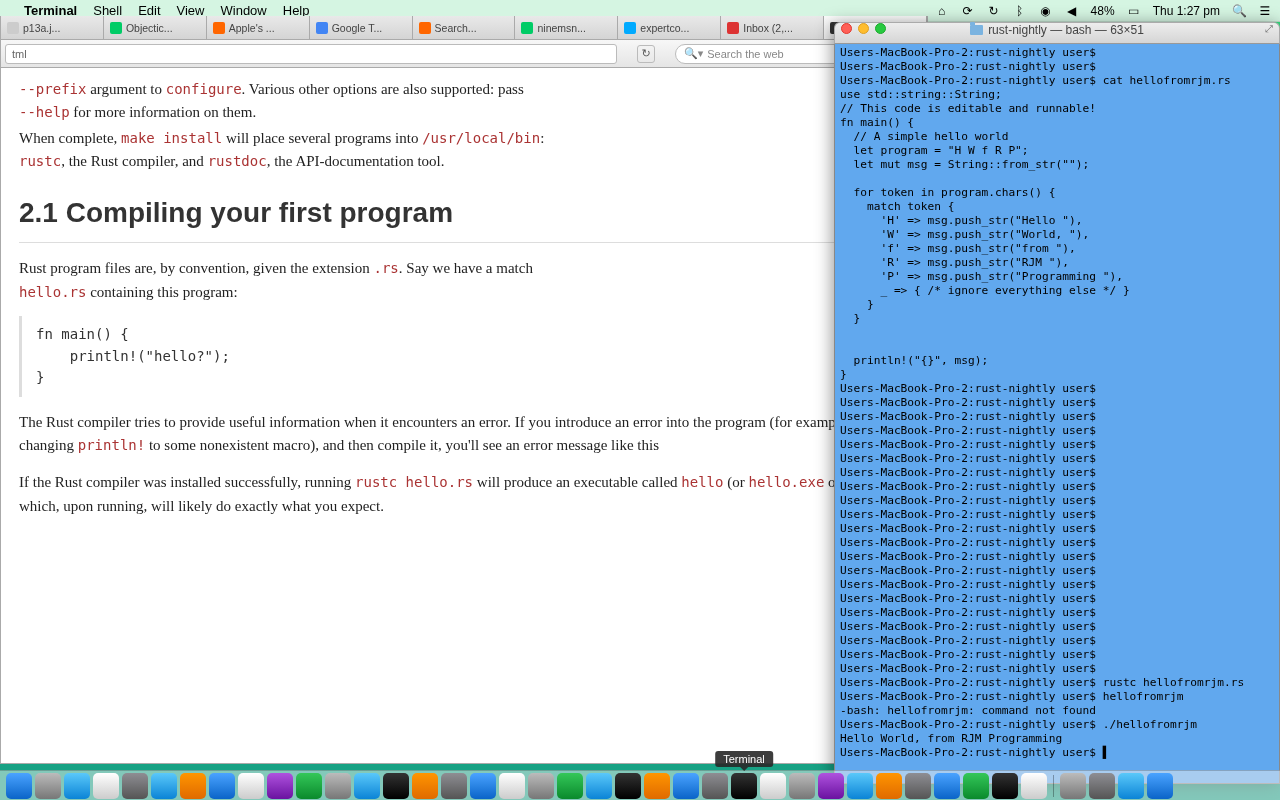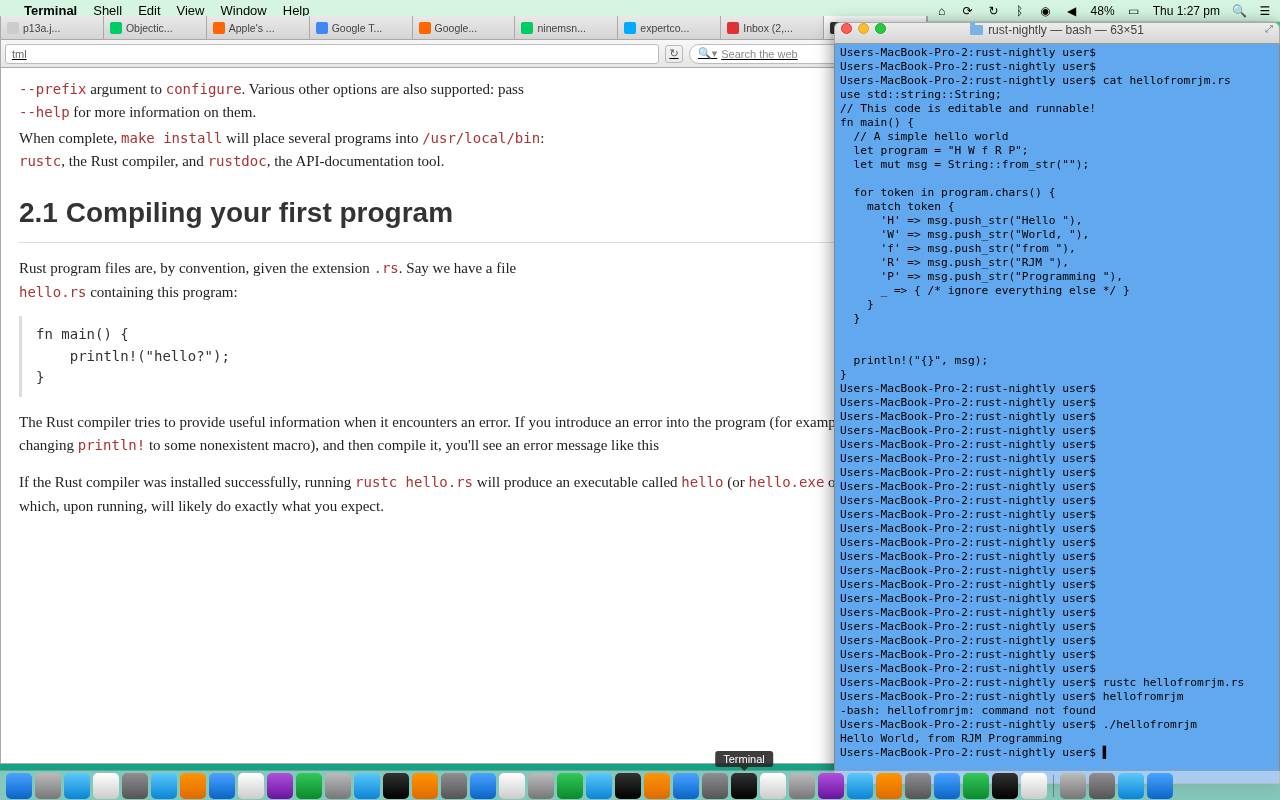--- a/index.html
+++ b/index.html
@@ -38,21 +38,21 @@
   flex: 1; border-right:1px solid #aaa; padding:0 6px;
   display:flex; align-items:center; gap:4px; overflow:hidden; white-space:nowrap;
   height:100%; cursor:pointer;
 }
 .tab.active { background: linear-gradient(#fcfcfc,#ececec); }
 .favicon { width:12px; height:12px; background:#ccc; border-radius:2px; flex:none;}
 .favicon.g{background:#4285f4}.favicon.o{background:#f60}.favicon.a{background:#0af}
 .favicon.r{background:#333}.favicon.n{background:#0c6}.favicon.m{background:#d33}
 .toolbar-row {
   height: 28px; background: linear-gradient(#f7f7f7,#e5e5e5);
-  border-bottom:1px solid #aaa; display:flex; align-items:center; padding:8px 4px; gap:6px;text-decoration:underline;
+  border-bottom:1px solid #aaa; display:flex; align-items:center; padding:8px 4px; gap:20px;
 }
 .urlbox{flex:1;height:20px;border:1px solid #bbb;border-radius:3px;background:#fff;
   font-size:11px;padding:0 6px;color:#666;display:flex;align-items:center;}
 .searchbox{width:210px;height:20px;border:1px solid #bbb;border-radius:10px;
   background:#fff;font-size:11px;padding:0 8px;color:#888;display:flex;align-items:center;gap:4px;}
 .reload{width:18px;height:18px;border:1px solid #bbb;border-radius:3px;
   display:flex;align-items:center;justify-content:center;font-size:11px;color:#555;}
 
 .page{
   flex:1; overflow:hidden; padding: 10px 18px;
@@ -176,21 +176,21 @@
     <div class="tab">
         <span class="favicon o"></span>
         <span>Apple's ...</span>
       </div>
     <div class="tab">
         <span class="favicon g"></span>
         <span>Google T...</span>
       </div>
     <div class="tab">
         <span class="favicon o"></span>
-        <span>Google...</span>
+        <span>Search...</span>
       </div>
     <div class="tab">
         <span class="favicon n"></span>
         <span>ninemsn...</span>
       </div>
     <div class="tab">
         <span class="favicon a"></span>
         <span>expertco...</span>
       </div>
     <div class="tab">
@@ -221,21 +221,21 @@
     </p>
     <p style="margin-top:2px">
       <span>When complete, </span><code class="mono">make install</code><span> will place several programs into </span><code class="mono">/usr/local/bin</code><span>: </span><br>
       <code class="mono">rustc</code><span>, the Rust compiler, and </span><code class="mono">rustdoc</code><span>, the API-documentation tool.</span>
     </p>
 
     <h2>2.1 Compiling your first program</h2>
     <hr>
 
     <p>
-      <span>Rust program files are, by convention, given the extension </span><code class="mono">.rs</code><span>. Say we have a file </span><br>
+      <span>Rust program files are, by convention, given the extension </span><code class="mono">.rs</code><span>. Say we have a match </span><br>
       <code class="mono">hello.rs</code><span> containing this program:</span>
     </p>
 
     <div class="codeblock">fn main() {
     println!("hello?");
 }</div>
 
 
     <p style="margin-top:14px">
       <span>The Rust compiler tries to provide useful information when it encounters an error. If you introduce an error into the program (for example, by changing </span><code class="mono">println!</code><span> to some nonexistent macro), and then compile it, you'll see an error message like this</span>

